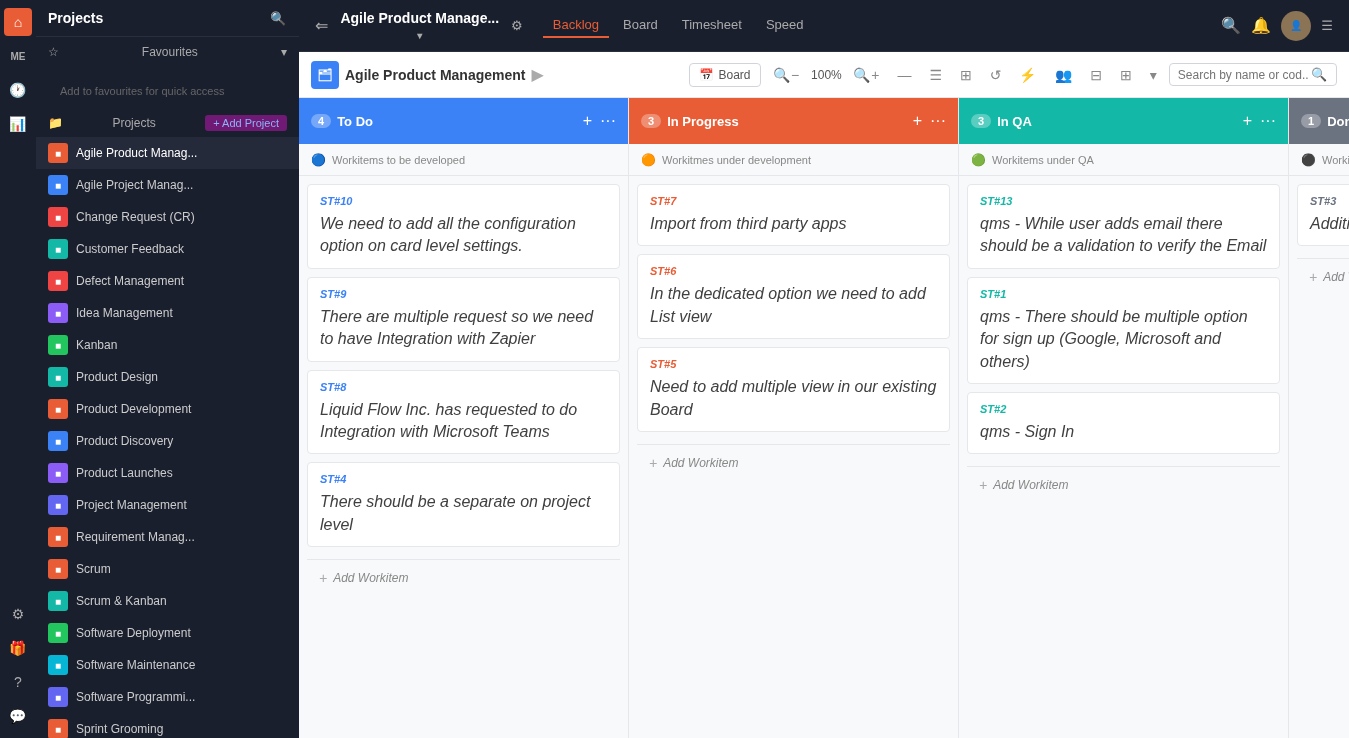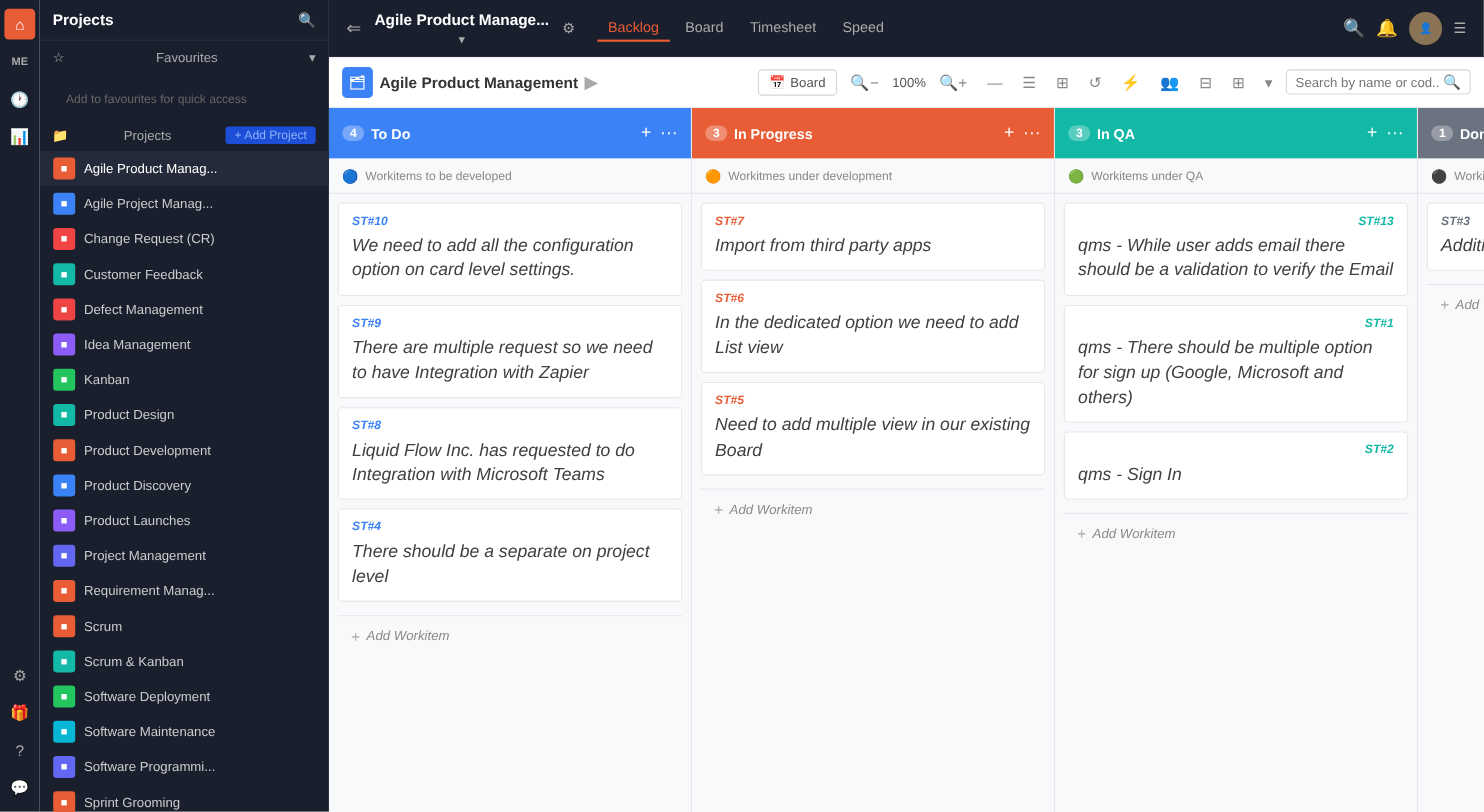--- a/index.html
+++ b/index.html
@@ -48,21 +48,21 @@
       display: flex; align-items: center; justify-content: space-between;
       color: #aaa; font-size: 12px; margin-bottom: 4px; cursor: pointer;
     }
     .favourites-add { font-size: 11px; color: #666; padding: 4px 12px 8px; margin-top: 22px; }
 
     .projects-header {
       display: flex; align-items: center; justify-content: space-between;
       padding: 6px 12px; color: #aaa; font-size: 12px;
     }
     .add-project-btn {
-      background: #1d4ed8; color: #8ab4f8; border: none; padding: 2px 8px;
+      background: #701a75; color: #8ab4f8; border: none; padding: 2px 8px;
       border-radius: 3px; font-size: 11px; cursor: pointer; display: flex; align-items: center; gap: 3px;
     }
 
     .project-list { overflow-y: auto; flex: 1; }
     .project-item {
       display: flex; align-items: center; gap: 8px;
       padding: 6px 12px; cursor: pointer; color: #ccc; font-size: 12px;
     }
     .project-item.active { background: #252a3a; color: #fff; }
     .project-icon {
@@ -209,21 +209,21 @@
       background: #fff; border-radius: 4px;
       border: 1px solid #e5e7eb;
       padding: 10px 12px;
       cursor: pointer;
     }
     .card-id {
       font-size: 11px; font-weight: 600; margin-bottom: 6px;
     }
     .card-id.todo-id { color: #3b82f6; }
     .card-id.progress-id { color: #e85d35; }
-    .card-id.qa-id { color: #14b8a6; text-align: right; }
+    .card-id.qa-id { color: #14b8a6; }
     .card-text { font-size: 16px; color: #404040; line-height: 1.4; }
 
     .add-workitem {
       display: flex; align-items: center; gap: 6px;
       padding: 10px 12px; color: #888; font-size: 12px; cursor: pointer;
       border-top: 1px solid #e5e7eb; margin-top: 4px;
     }
     .add-icon { font-size: 14px; color: #aaa; }
 
     ::-webkit-scrollbar { width: 4px; height: 4px; }

